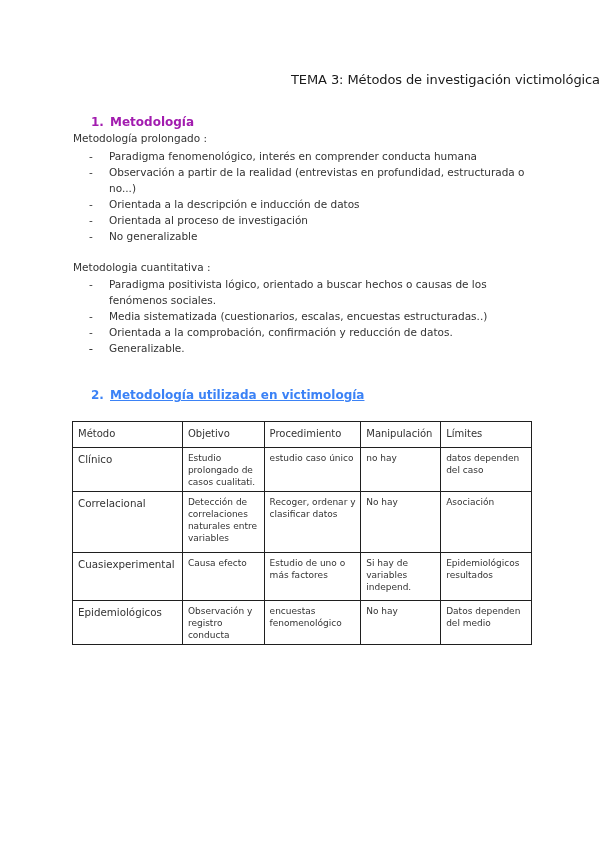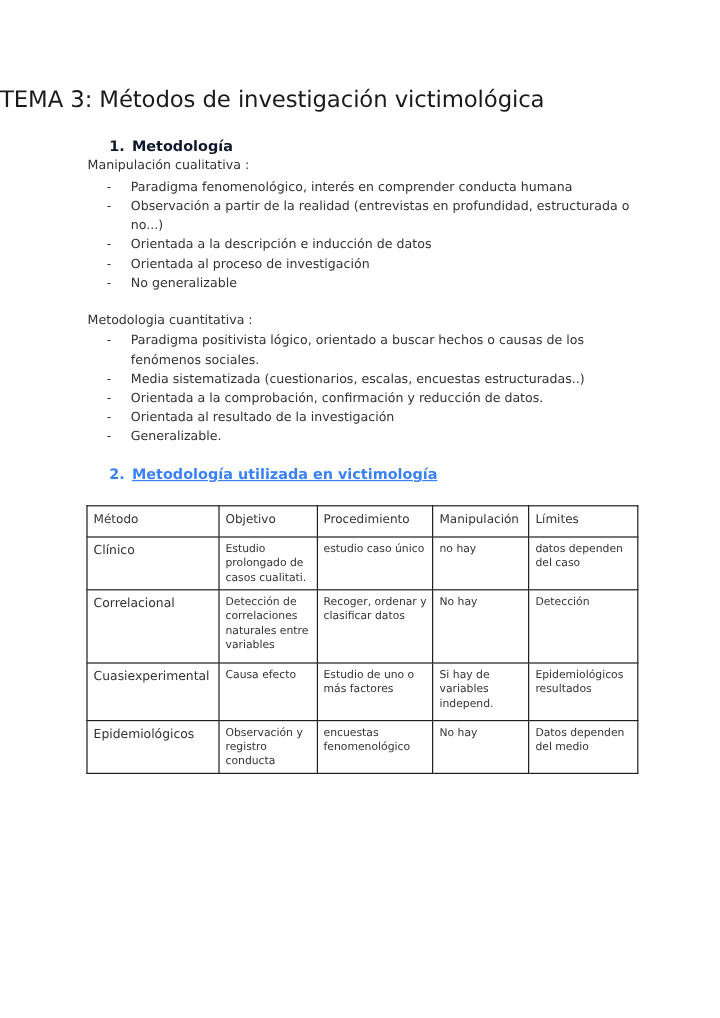--- a/index.html
+++ b/index.html
@@ -6,31 +6,31 @@
   html, body { width: 600px; height: 848px; background: #ffffff; }
   body {
     position: relative;
     font-family: "DejaVu Sans", sans-serif;
     color: #222222;
     overflow: hidden;
   }
   .title {
     position: absolute;
     left: 0; top: 72px; width: 600px;
-    text-align: left;
-    font-size: 19px;
+    text-align: right;
+    font-size: 13px;
     color: #1a1a1a;
     letter-spacing: -0.1px;
   }
   .h1 {
     position: absolute;
     left: 91px; top: 115px;
     font-size: 12px;
     font-weight: bold;
-    color: #0f172a;
+    color: #a21caf;
   }
   .h1 .num { display: inline-block; width: 19px; }
   .h2 {
     position: absolute;
     left: 91px; top: 388px;
     font-size: 12px;
     font-weight: bold;
     color: #3b82f6;
   }
   .h2 .num { display: inline-block; width: 19px; }
@@ -83,35 +83,35 @@
 </style>
 </head>
 <body>
 
 <div class="title">TEMA 3: Métodos de investigación victimológica</div>
 
 <div class="h1">
   <span class="num">1.</span><span>Metodología</span>
 </div>
 
-<div class="sub" style="top:132px;">Manipulación cualitativa :</div>
+<div class="sub" style="top:132px;">Metodología prolongado :</div>
 <ul class="dash" style="top:148px;">
   <li><span class="d">-</span><span>Paradigma fenomenológico, interés en comprender conducta humana</span></li>
   <li><span class="d">-</span><span>Observación a partir de la realidad (entrevistas en profundidad, estructurada o no...)</span></li>
   <li><span class="d">-</span><span>Orientada a la descripción e inducción de datos</span></li>
   <li><span class="d">-</span><span>Orientada al proceso de investigación</span></li>
   <li><span class="d">-</span><span>No generalizable</span></li>
 </ul>
 
 <div class="sub" style="top:261px;">Metodologia cuantitativa :</div>
 <ul class="dash" style="top:276px;">
   <li><span class="d">-</span><span>Paradigma positivista lógico, orientado a buscar hechos o causas de los fenómenos sociales.</span></li>
   <li><span class="d">-</span><span>Media sistematizada (cuestionarios, escalas, encuestas estructuradas..)</span></li>
   <li><span class="d">-</span><span>Orientada a la comprobación, confirmación y reducción de datos.</span></li>
-  <li><span class="d">-</span><span>Orientada al resultado de la investigación</span></li>
+  <li><span class="d">-</span></li>
   <li><span class="d">-</span><span>Generalizable.</span></li>
 </ul>
 
 <div class="h2">
   <span class="num">2.</span><span class="txt">Metodología utilizada en victimología</span>
 </div>
 
 <table class="tbl">
   <colgroup>
       <col class="w0">
@@ -133,21 +133,21 @@
     <td>Estudio prolongado de casos cualitati.</td>
     <td>estudio caso único</td>
     <td>no hay</td>
     <td>datos dependen del caso</td>
   </tr>
   <tr style="height:61px;">
     <td class="c0">Correlacional</td>
     <td>Detección de correlaciones naturales entre variables</td>
     <td>Recoger, ordenar y clasificar datos</td>
     <td>No hay</td>
-    <td>Detección</td>
+    <td>Asociación</td>
   </tr>
   <tr style="height:48px;">
     <td class="c0">Cuasiexperimental</td>
     <td>Causa efecto</td>
     <td>Estudio de uno o más factores</td>
     <td>Si hay de variables independ.</td>
     <td>Epidemiológicos resultados</td>
   </tr>
   <tr style="height:34px;">
     <td class="c0">Epidemiológicos</td>

